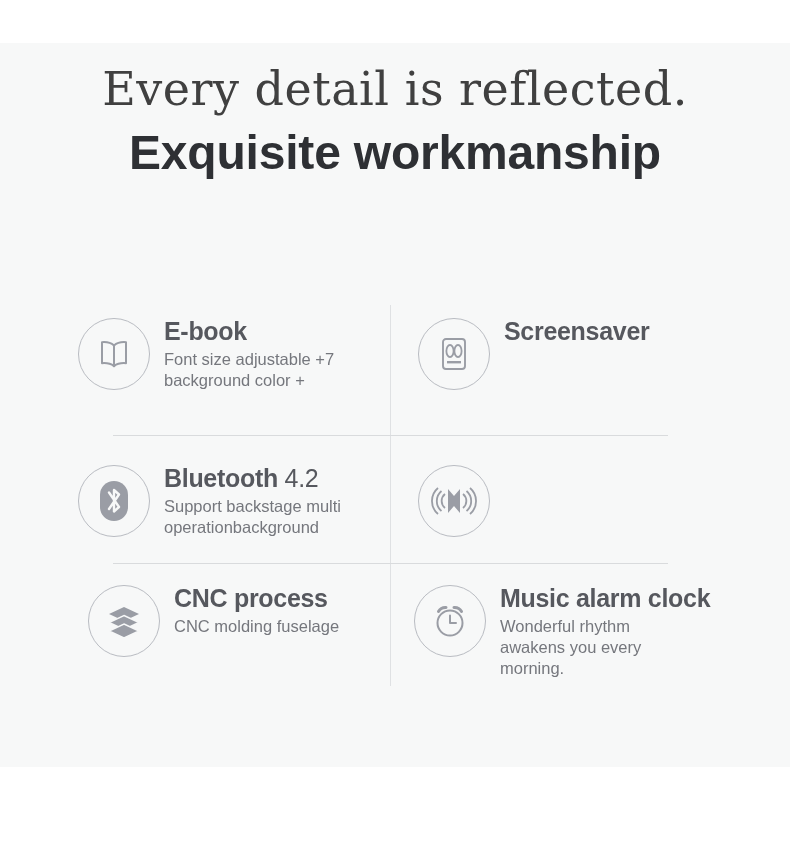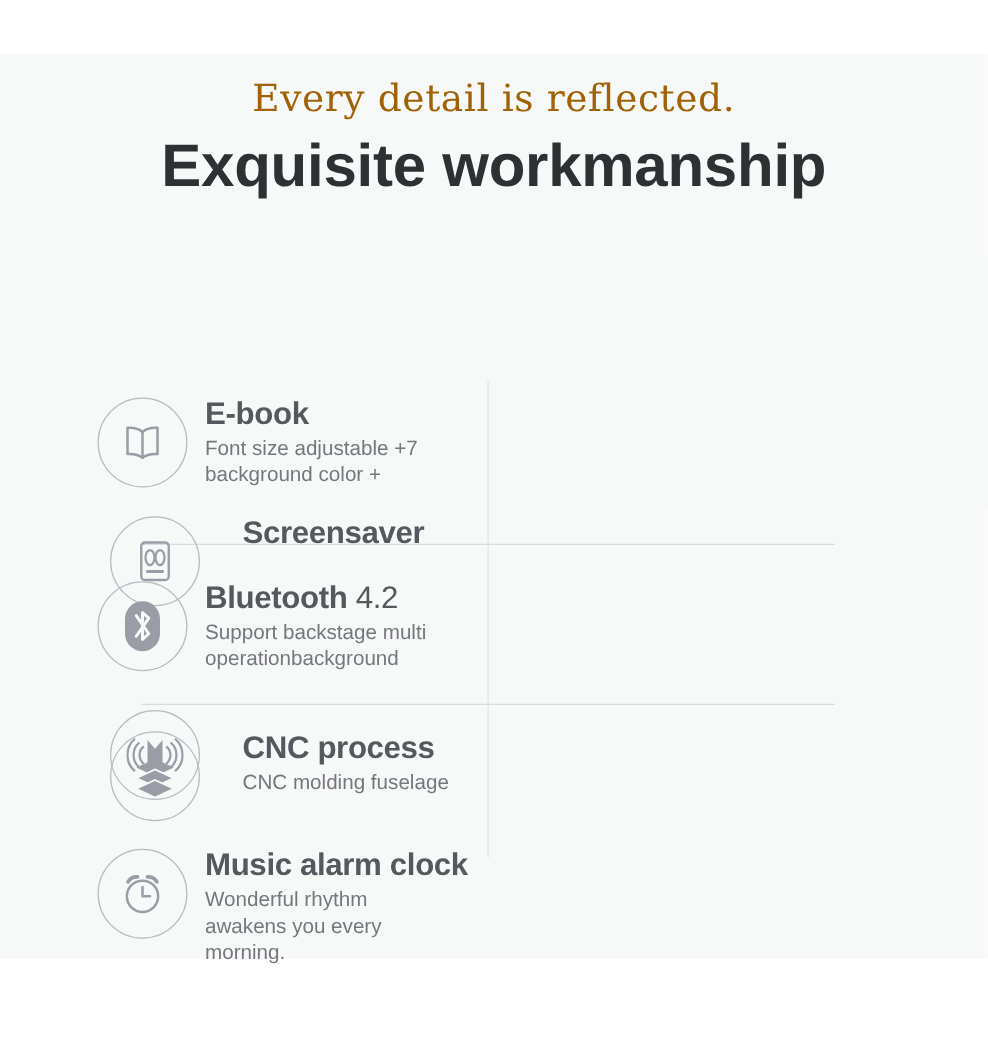--- a/index.html
+++ b/index.html
@@ -31,24 +31,24 @@
   
   .headings {
     position: absolute;
     left: 0;
     top: 62px;
     width: 790px;
     text-align: center;
   }
   .headline-light {
     font-family: "DejaVu Serif", serif;
-    font-size: 30px;
+    font-size: 46px;
     font-weight: 400;
     letter-spacing: 0.5px;
-    color: #a16207;
+    color: #404040;
     line-height: 1.18;
     white-space: nowrap;
   }
   .headline-bold {
     font-family: "Liberation Sans", sans-serif;
     font-size: 48px;
     font-weight: 700;
     letter-spacing: -0.2px;
     color: #2e3034;
     line-height: 1.3;
@@ -60,34 +60,33 @@
     position: absolute;
     left: 62px;
     top: 296px;
     width: 666px;
     height: 400px;
   }
   .row {
     position: relative;
     display: flex;
     width: 100%;
-    flex-direction: column;
   }
   .row-1 { height: 139px; }
   .row-2 { height: 128px; }
   .row-3 { height: 133px; }
 
   .cell {
     position: relative;
     display: flex;
     align-items: flex-start;
     box-sizing: border-box;
   }
   .cell-left  { width: 330px; padding-left: 16px; }
-  .cell-right { width: 336px; padding-left: 26px; gap: 20px; }
+  .cell-right { width: 336px; padding-left: 26px; }
 
   .row-1 .cell { padding-top: 20px; }
   .row-2 .cell { padding-top: 28px; }
   .row-3 .cell { padding-top: 20px; }
 
   .icon-circle {
     flex: 0 0 auto;
     width: 70px;
     height: 70px;
     border: 1.4px solid #b9bcc2;

